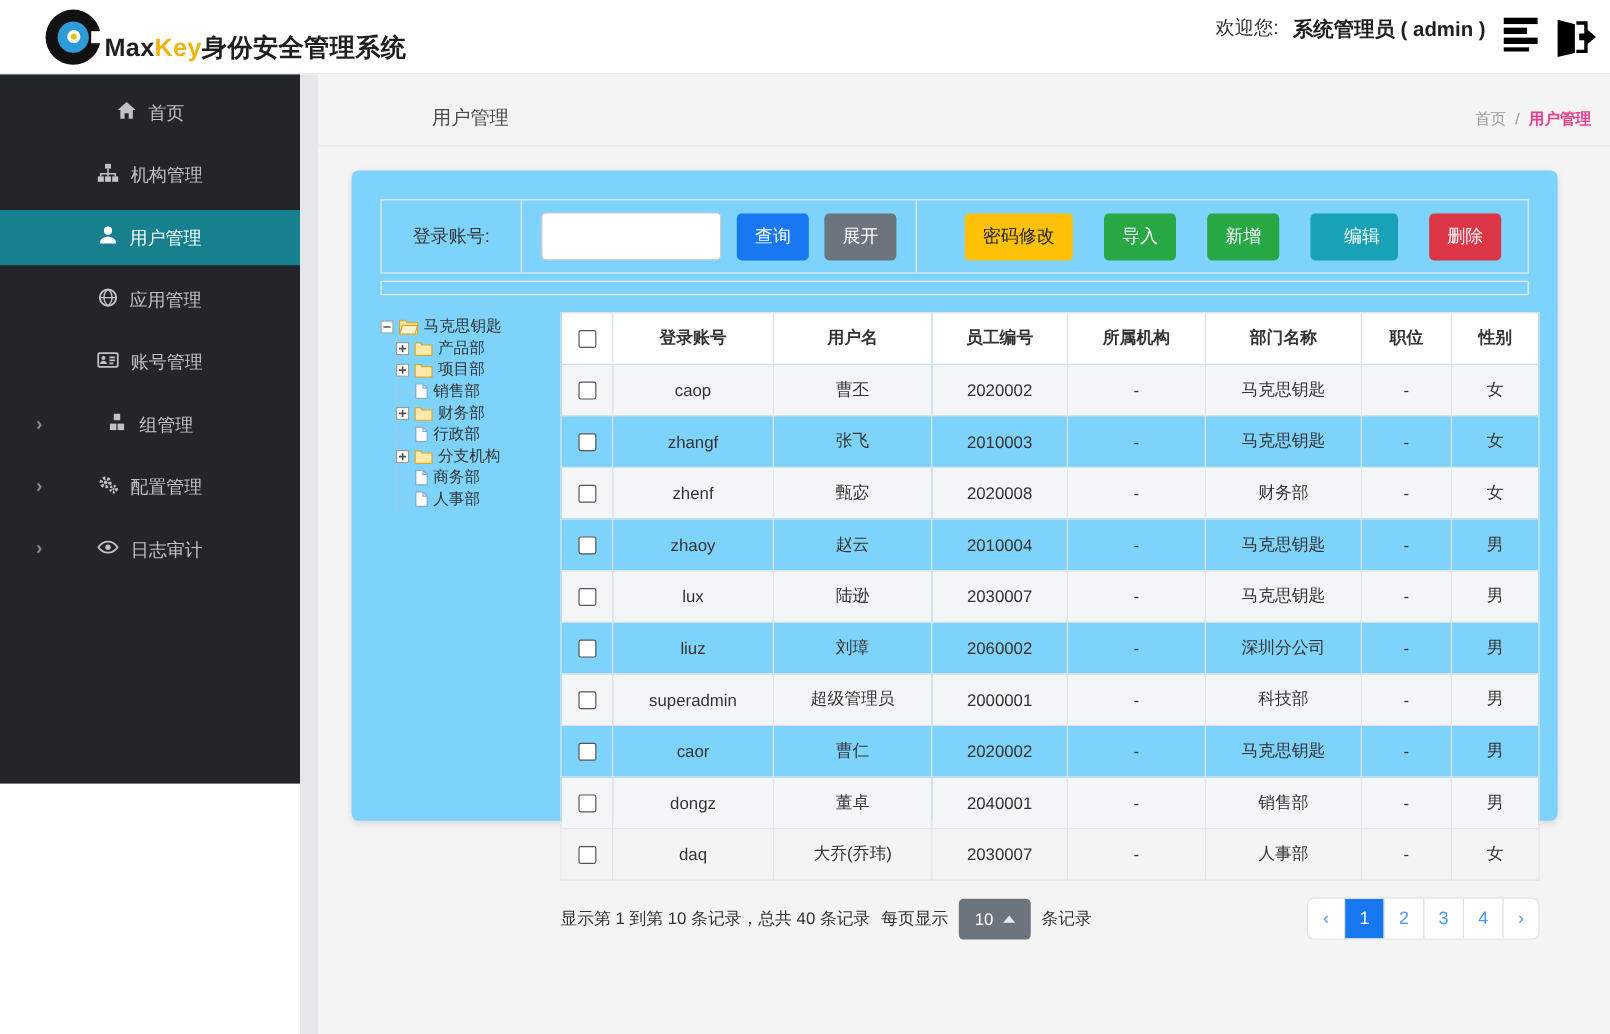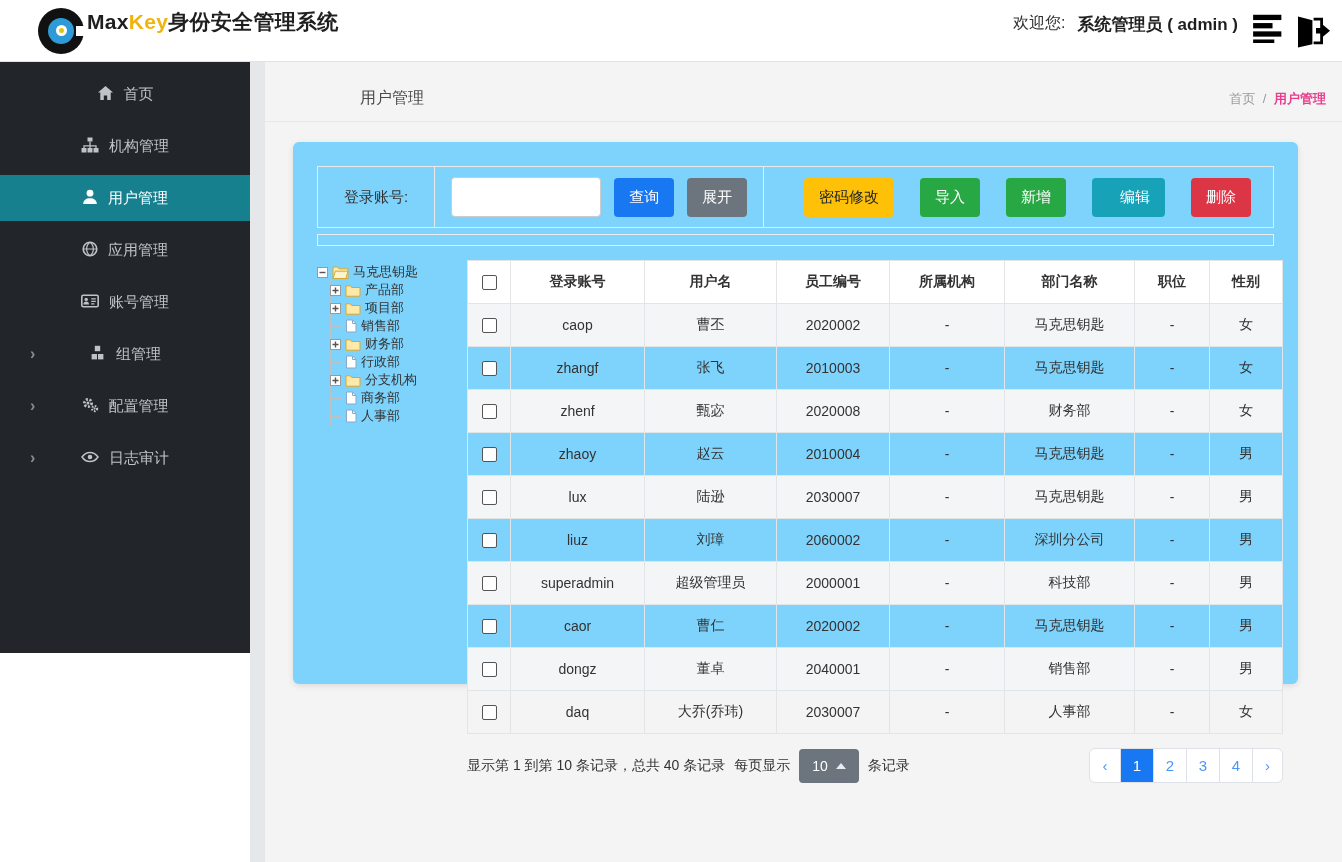--- a/index.html
+++ b/index.html
@@ -4,21 +4,21 @@
 <style>
   * { box-sizing: border-box; }
   html,body { margin:0; padding:0; }
   body {
     width:1342px; height:862px; overflow:hidden; background:#fff;
     font-family:"Liberation Sans","DejaVu Sans",sans-serif; color:#333;
   }
   
   .topbar { height:62px; background:#fff; border-bottom:1px solid #e2e2e2;
     display:flex; align-items:center; padding:0 10px 0 38px; }
-  .brand { display:flex; align-items:flex-start; gap:3px; }
+  .brand { display:flex; align-items:flex-end; gap:3px; }
   .logo { position:relative; width:46px; height:46px; flex:none; }
   .logo .disc { position:absolute; inset:0; background:#111; border-radius:50%; }
   .logo .notch { position:absolute; right:-2px; top:18px; width:10px; height:10px; background:#fff; }
   .logo .ring { position:absolute; left:10px; top:10px; width:26px; height:26px; border-radius:50%;
     background:#2e9bd8; display:flex; align-items:center; justify-content:center; }
   .logo .dot { width:11px; height:11px; border-radius:50%; background:#e3c211; border:3px solid #fff; }
   .brand-title { font-size:21px; font-weight:bold; color:#1f1f1f; letter-spacing:.3px; }
   .brand-title .gold { color:#f0b40f; }
   .topbar-right { margin-left:auto; display:flex; align-items:flex-start; }
   .welcome { font-size:16px; color:#333; }

